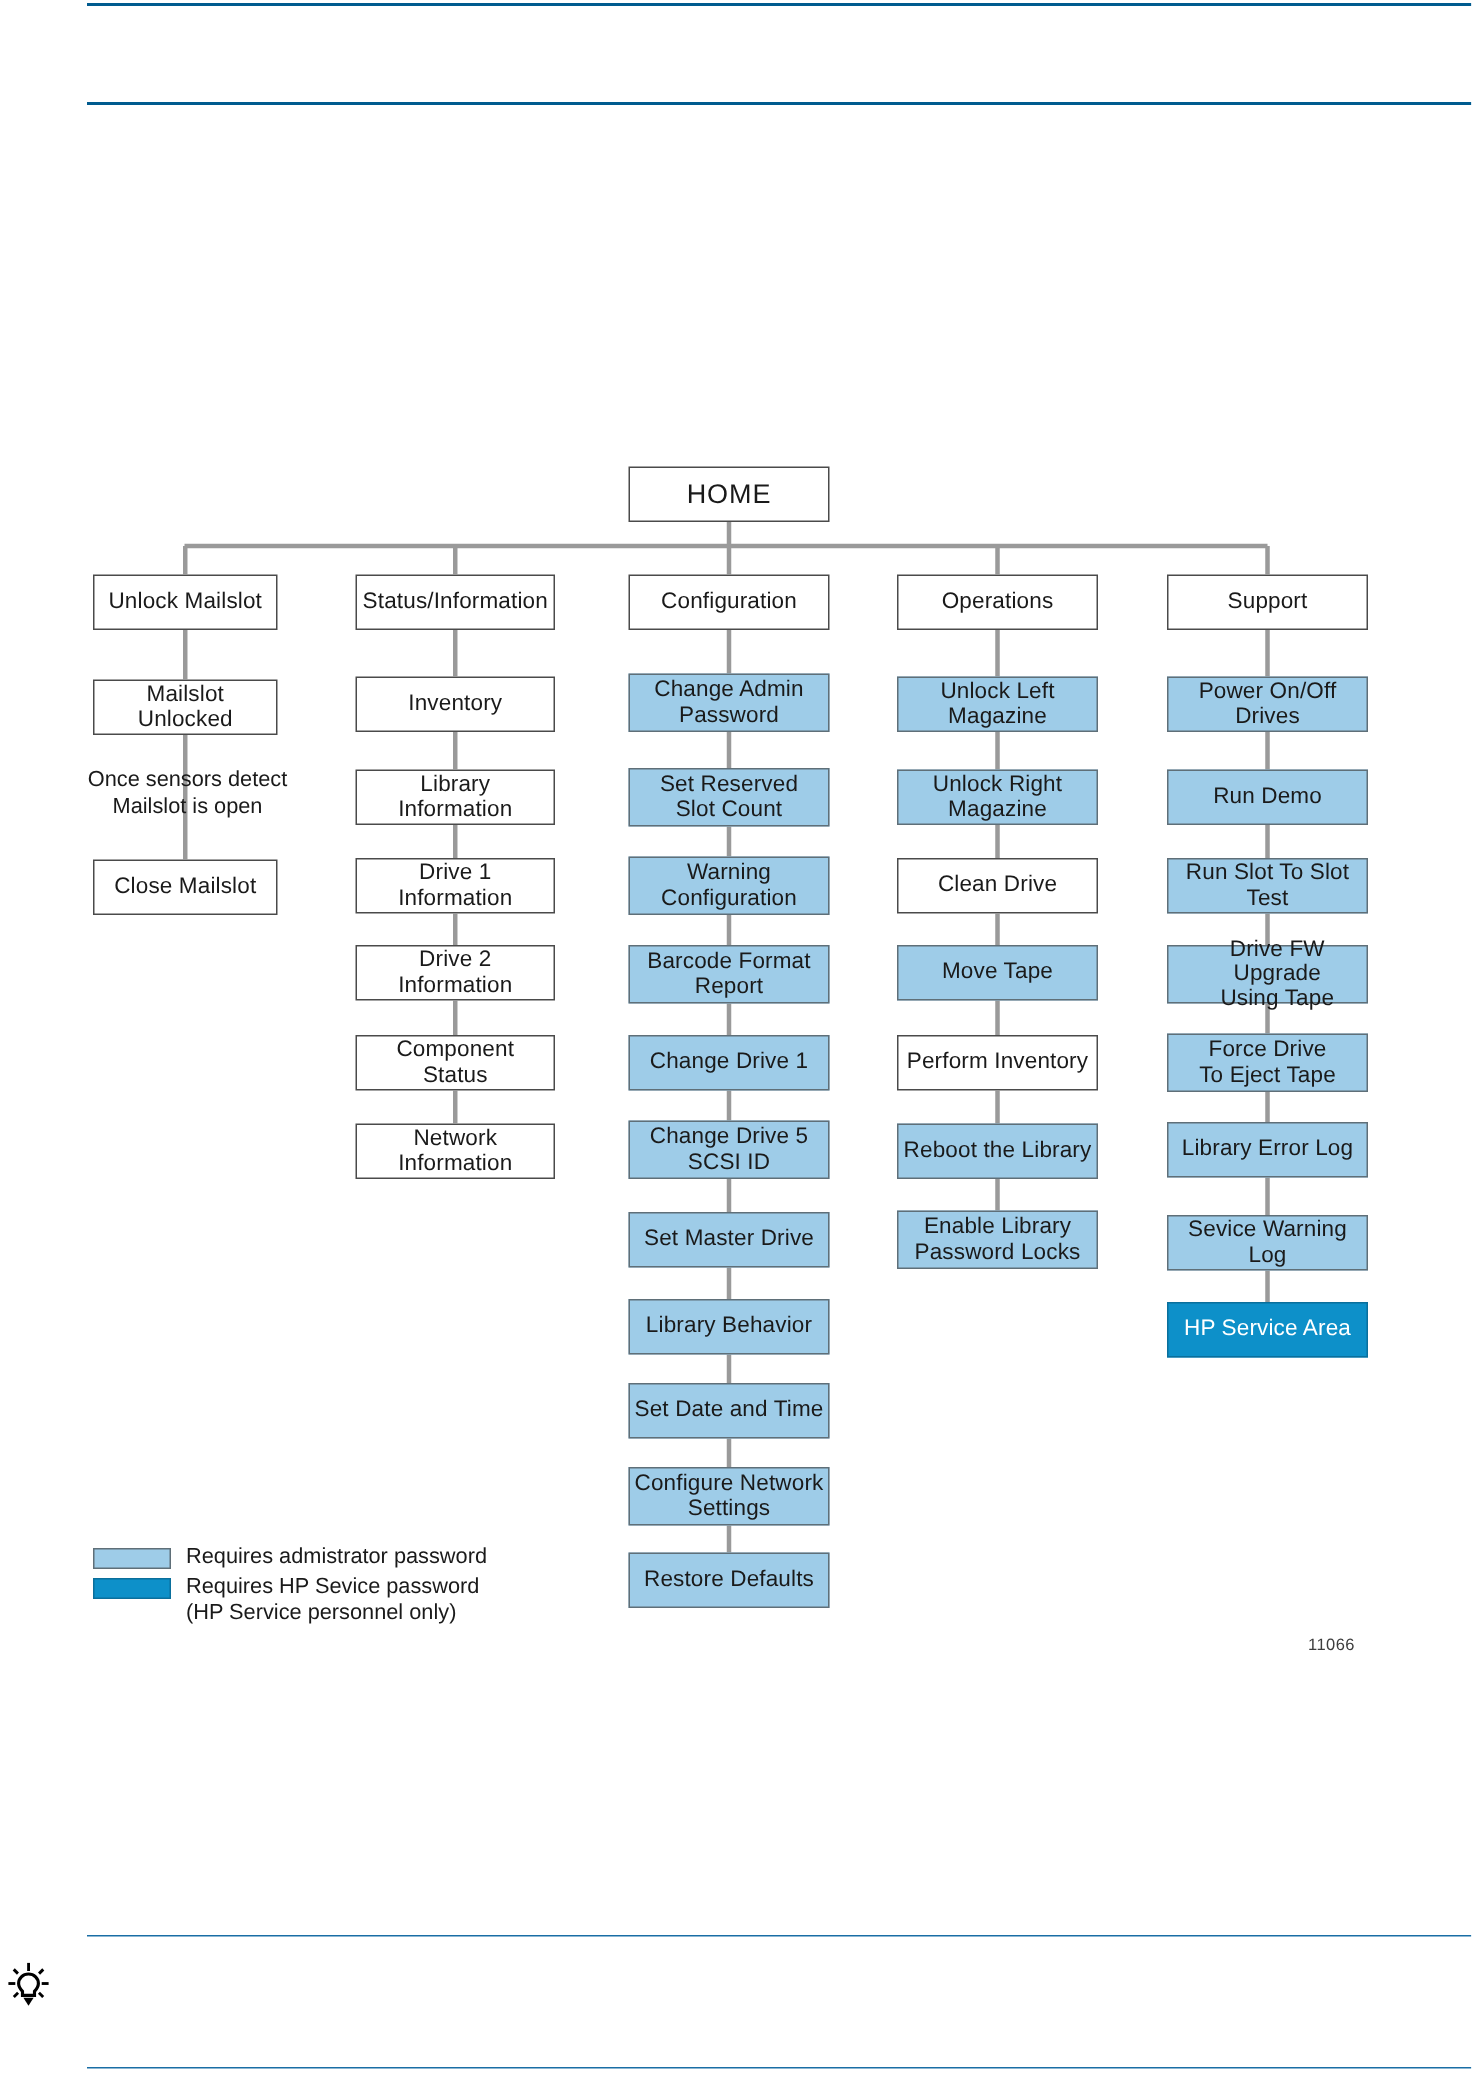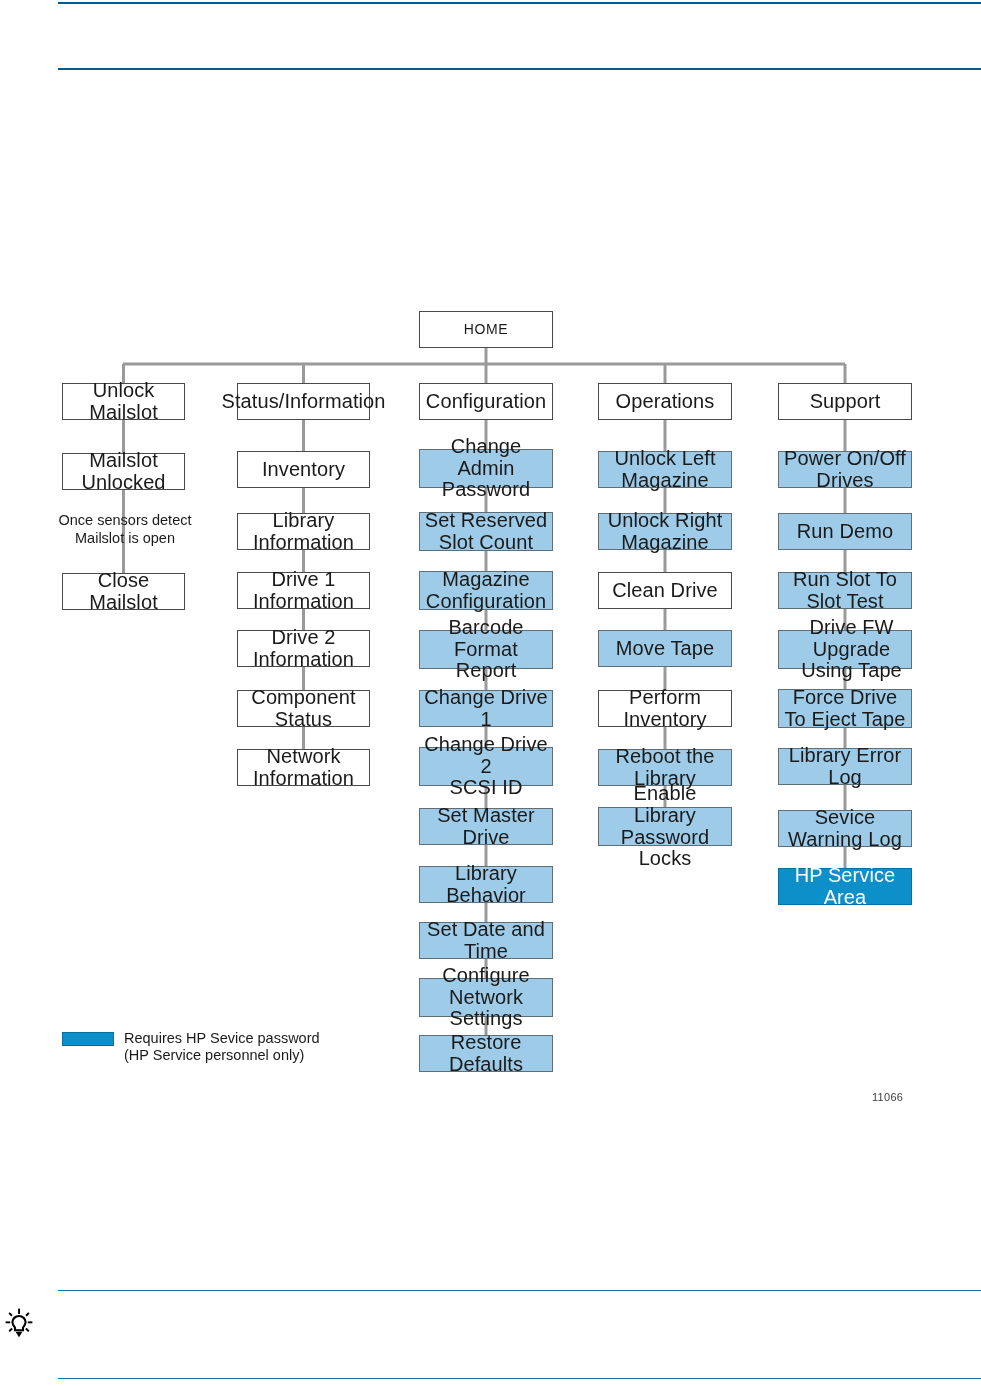--- a/index.html
+++ b/index.html
@@ -59,37 +59,37 @@
   .node {
     position: absolute;
     box-sizing: border-box;
     border: 1.5px solid #4a4a4a;
     background: #ffffff;
     color: #1a1a1a;
     display: flex;
     align-items: center;
     justify-content: center;
     text-align: center;
-    font-size: 20px;
+    font-size: 15px;
     line-height: 1.08;
     letter-spacing: 0.1px;
     white-space: pre-line;
     padding: 0 3px;
   }
   .node.admin {
     background: #9ecce8;
     border-color: #5f6f78;
   }
   .node.service {
     background: #0d90c9;
     border-color: #0a6f9c;
     color: #ffffff;
   }
   .node.root {
-    font-size: 14px;
+    font-size: 18px;
     letter-spacing: 0.6px;
   }
 
   
   .note {
     position: absolute;
     text-align: center;
     font-size: 14.5px;
     line-height: 1.25;
     color: #1a1a1a;
@@ -212,26 +212,26 @@
         <div class="node" style="left: 237px; top: 513px; width: 133px; height: 37px;"><span>Library Information</span></div>
         <div class="node" style="left: 237px; top: 572px; width: 133px; height: 37px;"><span>Drive 1 Information</span></div>
         <div class="node" style="left: 237px; top: 630px; width: 133px; height: 37px;"><span>Drive 2 Information</span></div>
         <div class="node" style="left: 237px; top: 690px; width: 133px; height: 37px;"><span>Component Status</span></div>
         <div class="node" style="left: 237px; top: 749px; width: 133px; height: 37px;"><span>Network Information</span></div>
         <div class="node" style="left: 419px; top: 383px; width: 134px; height: 37px;"><span>Configuration</span></div>
         <div class="node admin" style="left: 419px; top: 449px; width: 134px; height: 39px;"><span>Change Admin
 Password</span></div>
         <div class="node admin" style="left: 419px; top: 512px; width: 134px; height: 39px;"><span>Set Reserved
 Slot Count</span></div>
-        <div class="node admin" style="left: 419px; top: 571px; width: 134px; height: 39px;"><span>Magazine
+        <div class="node admin" style="left: 419px; top: 571px; width: 134px; height: 39px;"><span>Warning
 Configuration</span></div>
         <div class="node admin" style="left: 419px; top: 630px; width: 134px; height: 39px;"><span>Barcode Format
 Report</span></div>
         <div class="node admin" style="left: 419px; top: 690px; width: 134px; height: 37px;"><span>Change Drive 1</span></div>
-        <div class="node admin" style="left: 419px; top: 747px; width: 134px; height: 39px;"><span>Change Drive 2
+        <div class="node admin" style="left: 419px; top: 747px; width: 134px; height: 39px;"><span>Change Drive 5
 SCSI ID</span></div>
         <div class="node admin" style="left: 419px; top: 808px; width: 134px; height: 37px;"><span>Set Master Drive</span></div>
         <div class="node admin" style="left: 419px; top: 866px; width: 134px; height: 37px;"><span>Library Behavior</span></div>
         <div class="node admin" style="left: 419px; top: 922px; width: 134px; height: 37px;"><span>Set  Date and Time</span></div>
         <div class="node admin" style="left: 419px; top: 978px; width: 134px; height: 39px;"><span>Configure Network
 Settings</span></div>
         <div class="node admin" style="left: 419px; top: 1035px; width: 134px; height: 37px;"><span>Restore Defaults</span></div>
         <div class="node" style="left: 598px; top: 383px; width: 134px; height: 37px;"><span>Operations</span></div>
         <div class="node admin" style="left: 598px; top: 451px; width: 134px; height: 37px;"><span>Unlock Left Magazine</span></div>
         <div class="node admin" style="left: 598px; top: 513px; width: 134px; height: 37px;"><span>Unlock Right Magazine</span></div>
@@ -254,20 +254,24 @@
         <div class="node service" style="left: 778px; top: 868px; width: 134px; height: 37px;"><span>HP Service Area</span></div>
       </div>
     <div id="notes-layer">
         <div class="note" style="left: 40px; top: 511px; width: 170px;">Once sensors detect
 Mailslot is open</div>
       </div>
   </div>
 
   <div id="legend">
       <div class="legend-row">
+        <div class="legend-swatch admin"></div>
+        <div class="legend-text">Requires admistrator password</div>
+      </div>
+      <div class="legend-row">
         <div class="legend-swatch service"></div>
         <div class="legend-text">Requires HP Sevice password
 (HP Service personnel only)</div>
       </div>
     </div>
 
   <div id="figure-id">11066</div>
 
 </div>
 

